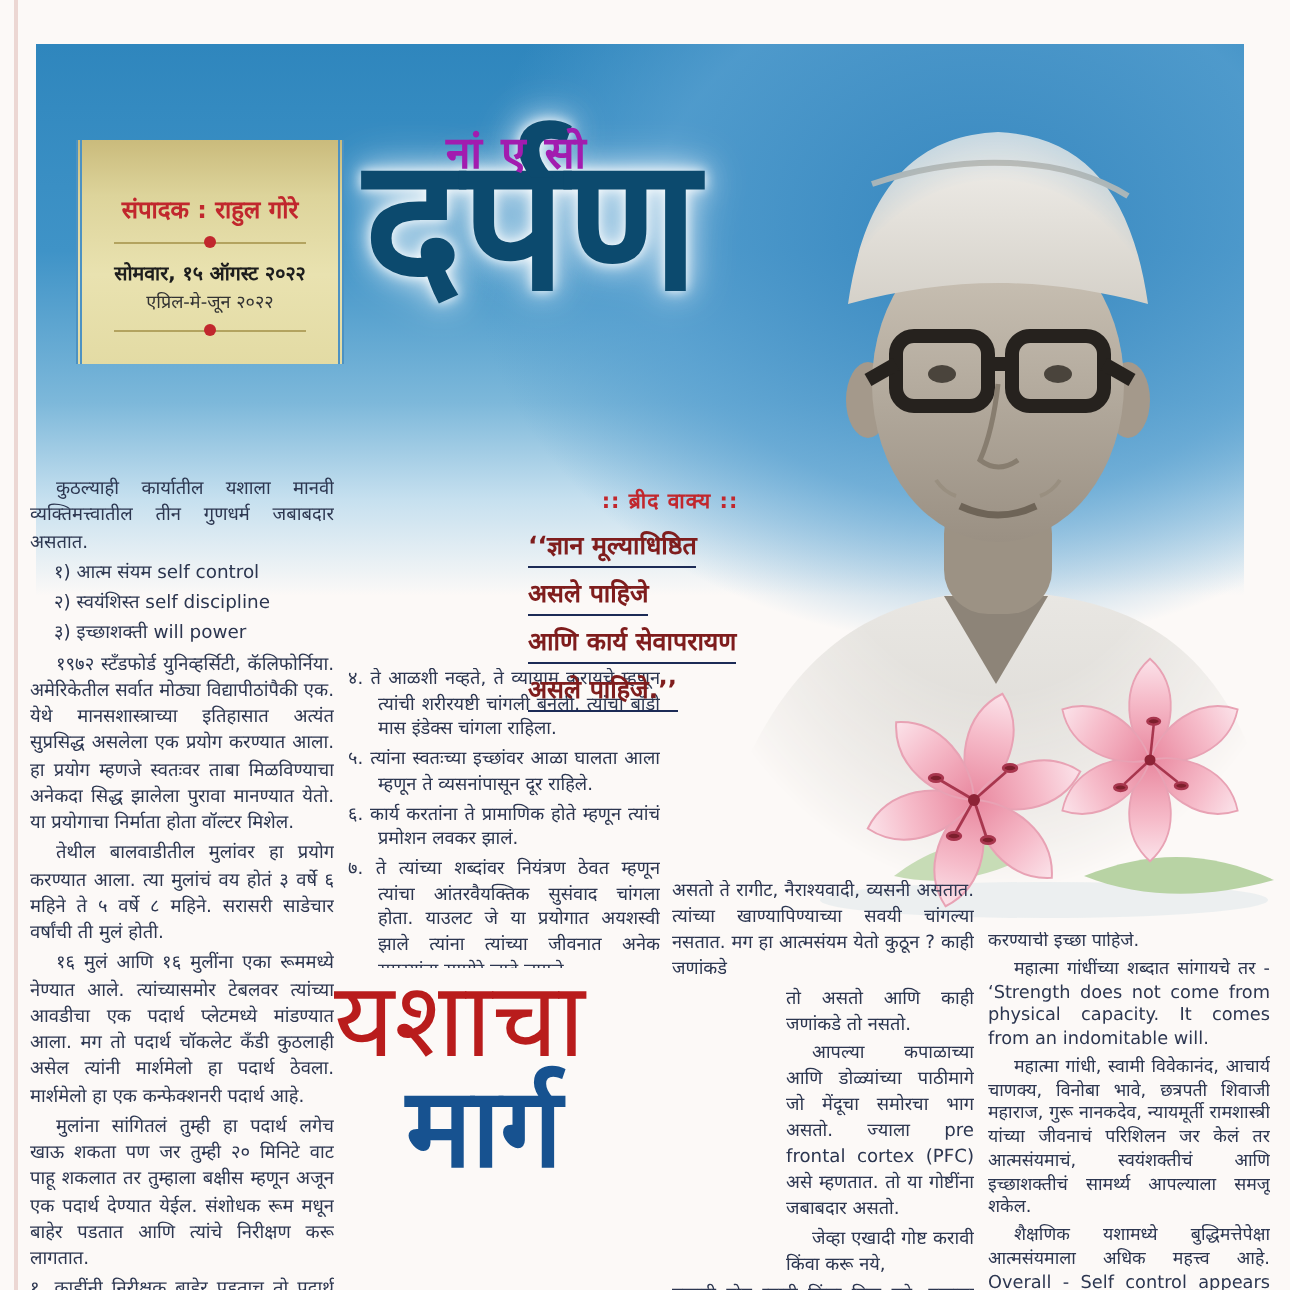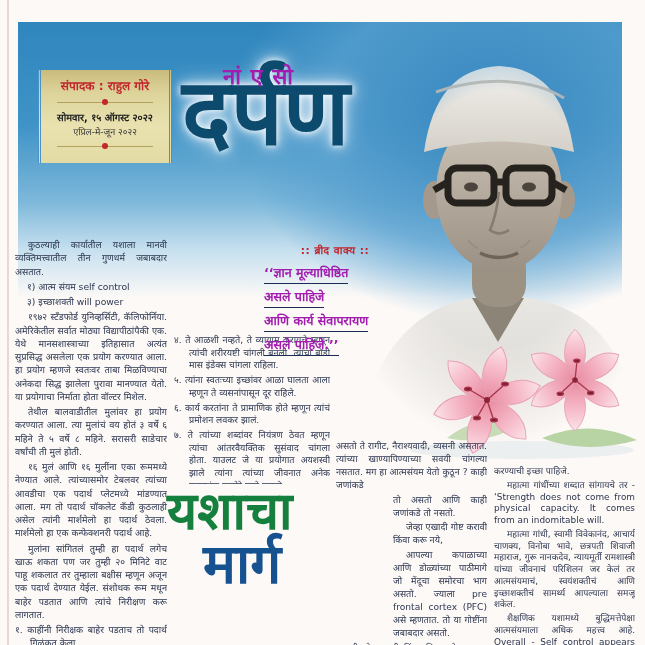--- a/index.html
+++ b/index.html
@@ -15,21 +15,21 @@
 
   
   .portrait{position:absolute;left:352px;top:40px;width:292px;height:425px;z-index:2;
     -webkit-mask-image:radial-gradient(ellipse 64% 58% at 50% 42%, #000 52%, transparent 92%);
     mask-image:radial-gradient(ellipse 64% 58% at 50% 42%, #000 52%, transparent 92%);}
   .portrait svg{width:100%;height:100%;}
   .flowers{position:absolute;left:392px;top:328px;width:253px;height:133px;z-index:3;}
   .flowers svg{width:100%;height:100%;}
 
   
-  .editor-box{position:absolute;left:38px;top:70px;width:134px;padding:7px 6px 8px;z-index:4;
+  .editor-box{position:absolute;left:38px;top:70px;width:134px;padding:26px 6px 8px;z-index:4;
     background:linear-gradient(180deg,#cabb7c 0%,#ddd49b 25%,#e9e2b0 60%,#e3dba4 100%);
     border-left:3px double #4d92c2;border-right:3px double #4d92c2;text-align:center;box-sizing:border-box;}
   .editor-name{color:#c1272d;font-weight:bold;font-size:12px;}
   .divider{position:relative;height:9px;margin:4px 10px;}
   .divider::before{content:"";position:absolute;left:0;right:0;top:4px;border-top:1px solid #b3a35f;}
   .divider .dot{position:absolute;left:50%;top:1px;width:6px;height:6px;margin-left:-3px;border-radius:50%;background:#c1272d;}
   .issue-date{font-size:9.8px;color:#1d1d1d;font-weight:bold;}
   .issue-period{font-size:9px;color:#333;margin-top:1px;}
 
   
@@ -37,26 +37,26 @@
   .mast-title{position:absolute;left:182px;top:46px;width:250px;z-index:3;
     font-size:92px;line-height:1.45;font-weight:bold;color:#0c4a6e;
     text-shadow:0 0 6px rgba(255,255,255,.95),0 0 14px rgba(255,255,255,.8),0 0 24px rgba(255,255,255,.6);}
   .mast-sub{position:absolute;left:258px;top:184px;width:150px;text-align:center;z-index:4;
     font-size:14.5px;font-weight:bold;color:#101010;}
 
   
   .motto{position:absolute;left:264px;top:243px;width:142px;z-index:5;}
   .motto-head{color:#c1272d;font-size:10.5px;font-weight:bold;text-align:center;letter-spacing:.5px;margin-bottom:5px;}
   .motto-line{margin-bottom:2px;}
-  .motto-line span{display:inline-block;font-size:12.5px;font-weight:bold;color:#a21caf;
+  .motto-line span{display:inline-block;font-size:12.5px;font-weight:bold;color:#7f1d1d;
     border-bottom:1.5px solid #1c2b56;padding-bottom:2.5px;line-height:1.15;}
 
   
   .headline{position:absolute;left:167px;top:484px;width:215px;z-index:5;}
-  .hl1{font-size:52px;font-weight:bold;color:#15803d;line-height:1.05;}
+  .hl1{font-size:52px;font-weight:normal;color:#b91c1c;line-height:1.05;}
   .hl2{font-size:55px;font-weight:bold;color:#175290;line-height:1.0;margin-left:36px;margin-top:-2px;}
 
   
   .col{position:absolute;color:#2c3650;text-align:justify;z-index:4;}
   .col p{margin:0 0 2px 0;}
   .para{text-indent:13px;}
   .num{padding-left:12px;}
   .li{padding-left:15px;text-indent:-15px;}
   .col1{left:15px;top:238px;width:152px;height:407px;overflow:hidden;font-size:9.2px;line-height:1.44;}
   .col2{left:174px;top:334px;width:156px;height:150px;overflow:hidden;font-size:9.1px;line-height:1.4;}
@@ -190,20 +190,21 @@
   </div>
 
   <div class="headline">
     <div class="hl1">यशाचा</div>
     <div class="hl2">मार्ग</div>
   </div>
 
   <div class="col col1">
     <p class="para">कुठल्याही कार्यातील यशाला मानवी व्यक्तिमत्त्वातील तीन गुणधर्म जबाबदार असतात.</p>
     <p class="num">१) आत्म संयम  self control</p>
+    <p class="num">२) स्वयंशिस्त  self discipline</p>
     <p class="num">३) इच्छाशक्ती  will power</p>
     <p class="para">१९७२ स्टॅंडफोर्ड युनिव्हर्सिटी, कॅलिफोर्निया. अमेरिकेतील सर्वात मोठ्या विद्यापीठांपैकी एक. येथे मानसशास्त्राच्या इतिहासात अत्यंत सुप्रसिद्ध असलेला एक प्रयोग करण्यात आला. हा प्रयोग म्हणजे स्वतःवर ताबा मिळविण्याचा अनेकदा सिद्ध झालेला पुरावा मानण्यात येतो. या प्रयोगाचा निर्माता होता वॉल्टर मिशेल.</p>
     <p class="para">तेथील बालवाडीतील मुलांवर हा प्रयोग करण्यात आला. त्या मुलांचं वय होतं ३ वर्षे ६ महिने ते ५ वर्षे ८ महिने. सरासरी साडेचार वर्षांची ती मुलं होती.</p>
     <p class="para">१६ मुलं आणि १६ मुलींना एका रूममध्ये नेण्यात आले. त्यांच्यासमोर टेबलवर त्यांच्या आवडीचा एक पदार्थ प्लेटमध्ये मांडण्यात आला. मग तो पदार्थ चॉकलेट कँडी कुठलाही असेल त्यांनी मार्शमेलो हा पदार्थ ठेवला. मार्शमेलो हा एक कन्फेक्शनरी पदार्थ आहे.</p>
     <p class="para">मुलांना सांगितलं तुम्ही हा पदार्थ लगेच खाऊ शकता पण जर तुम्ही २० मिनिटे वाट पाहू शकलात तर तुम्हाला बक्षीस म्हणून अजून एक पदार्थ देण्यात येईल. संशोधक रूम मधून बाहेर पडतात आणि त्यांचे निरीक्षण करू लागतात.</p>
     <p class="li">१.  काहींनी निरीक्षक बाहेर पडताच तो पदार्थ गिळंकृत केला.</p>
 
   </div>
 
   <div class="col col2">
@@ -217,22 +218,22 @@
   <div class="col col2b">
     <p>जिभेवर ताबा नव्हता.</p>
     <p class="li">२.  रागावर ताबा नसल्यामुळे त्यांचे आंतरवैयक्तिक संबंध खराब झाले.</p>
 
   </div>
 
   <div class="col col3">
     <p>असतो ते रागीट, नैराश्यवादी, व्यसनी असतात. त्यांच्या खाण्यापिण्याच्या सवयी चांगल्या नसतात. मग हा आत्मसंयम येतो कुठून ? काही जणांकडे</p>
     <div class="col3-mid">
       <p>तो असतो आणि काही जणांकडे तो नसतो.</p>
+      <p class="para">आपल्या कपाळाच्या आणि डोळ्यांच्या पाठीमागे जो मेंदूचा समोरचा भाग असतो. ज्याला pre frontal cortex (PFC) असे म्हणतात. तो या गोष्टींना जबाबदार असतो.</p>
       <p class="para">जेव्हा एखादी गोष्ट करावी किंवा करू नये,</p>
-      <p class="para">आपल्या कपाळाच्या आणि डोळ्यांच्या पाठीमागे जो मेंदूचा समोरचा भाग असतो. ज्याला pre frontal cortex (PFC) असे म्हणतात. तो या गोष्टींना जबाबदार असतो.</p>
     </div>
     <p>एखादी गोष्ट प्यावी किंवा पिऊ नये, एखाद्या गोष्टीची चव पाहावी किंवा पाहू नये अशा द्वंद्वाचा भेद ओळखण्याचे कौशल्य जर आपल्याकडे असेल तर आपण आपल्या तीव्र इच्छांना बळी पडणार नाही.</p>
   </div>
 
   <div class="col col4">
     <p>करण्याची इच्छा पाहिजे.</p>
     <p class="para">महात्मा गांधींच्या शब्दात सांगायचे तर - ‘Strength does not come from physical capacity. It comes from an indomitable will.</p>
     <p class="para">महात्मा गांधी, स्वामी विवेकानंद, आचार्य चाणक्य, विनोबा भावे, छत्रपती शिवाजी महाराज, गुरू नानकदेव, न्यायमूर्ती रामशास्त्री यांच्या जीवनाचं परिशिलन जर केलं तर आत्मसंयमाचं, स्वयंशक्तीचं आणि इच्छाशक्तीचं सामर्थ्य आपल्याला समजू शकेल.</p>
     <p class="para">शैक्षणिक यशामध्ये बुद्धिमत्तेपेक्षा आत्मसंयमाला अधिक महत्त्व आहे. Overall - Self control appears to be a better predictor of academic achievement than intelligence.</p>
 

